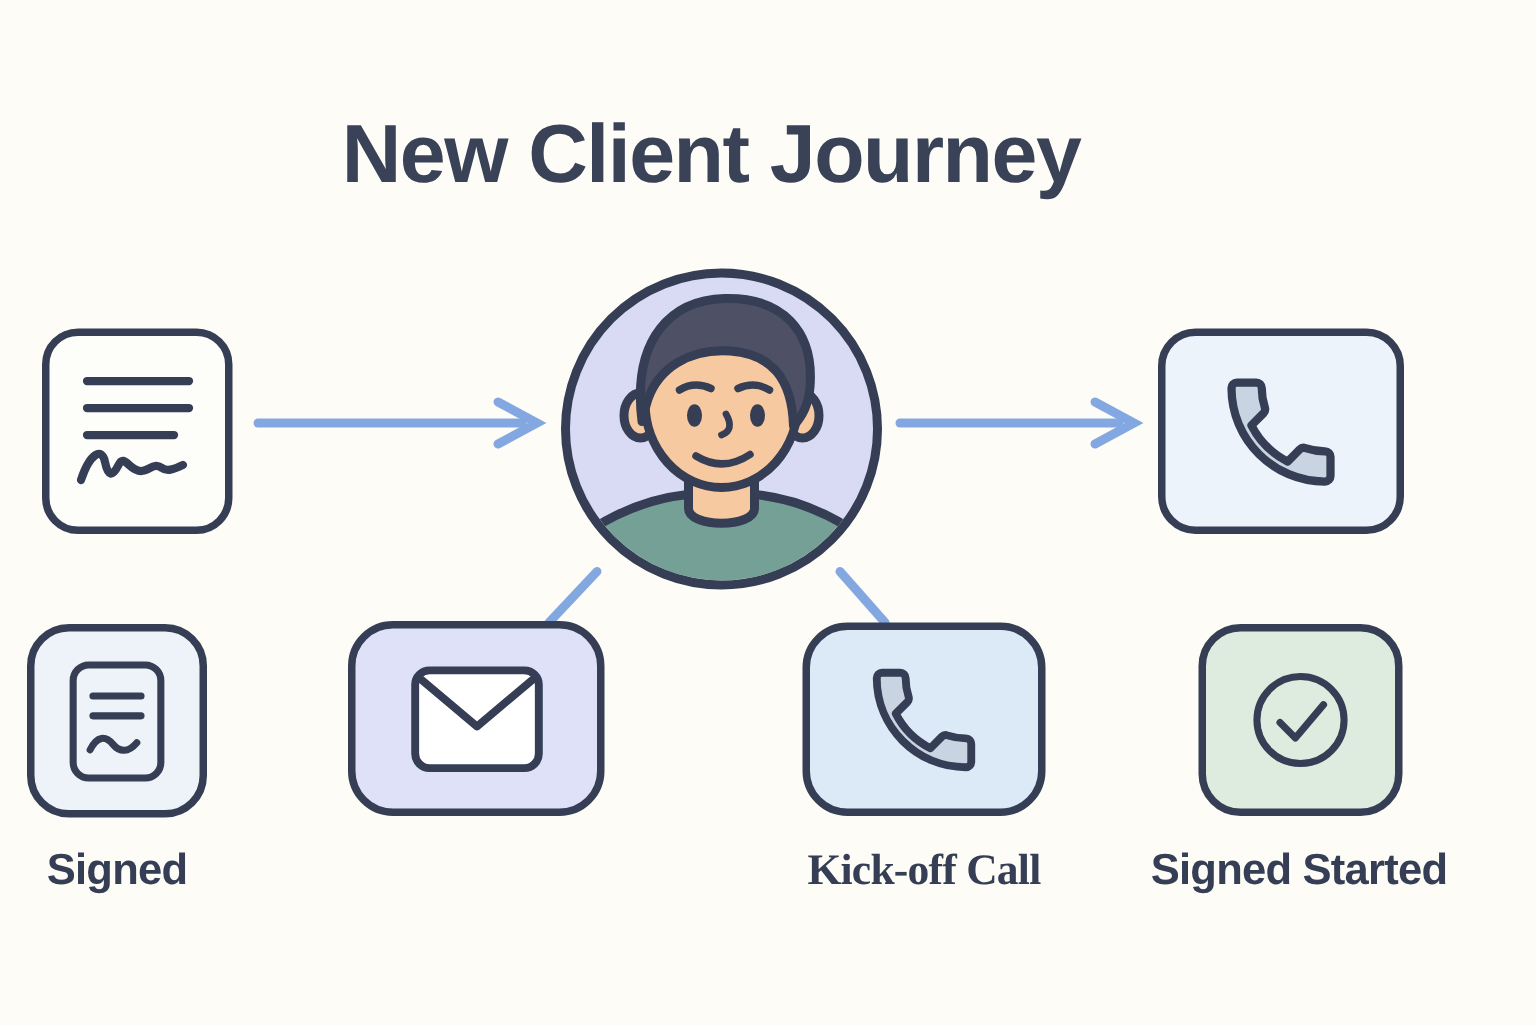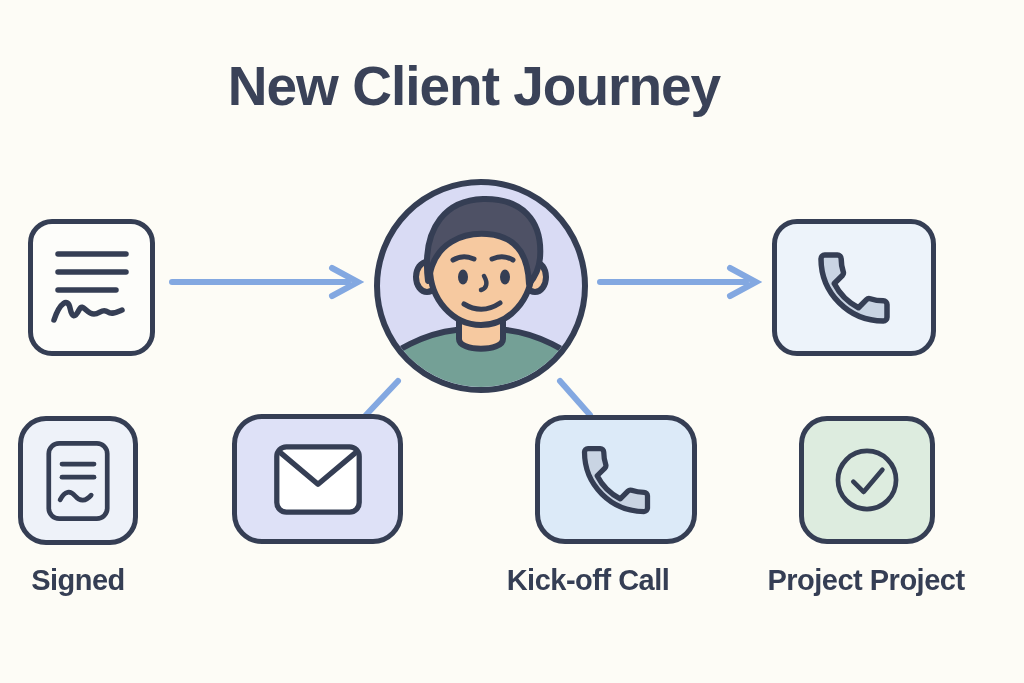--- a/index.html
+++ b/index.html
@@ -6,41 +6,41 @@
     --bg:#fdfcf6; --ink:#353e54; --title:#3a4258; --arrow:#83a8e1;
     --card-white:#fdfdfa; --card-blue-light:#edf3fa; --card-blue:#dceaf8;
     --card-lavender:#dee1f7; --card-mint:#ddecdf; --avatar-bg:#d9dbf4;
     --skin:#f6c9a0; --hair:#4e5165; --shirt:#74a096; --phone-fill:#c9d4e3;
   }
   *{margin:0;padding:0;box-sizing:border-box;}
   html,body{width:1024px;height:683px;overflow:hidden;}
   body{background:var(--bg);font-family:"Liberation Sans","DejaVu Sans",sans-serif;}
   .canvas{position:relative;width:1024px;height:683px;background:var(--bg);}
 
-  .title{position:absolute;left:0;top:54px;width:948px;text-align:center;
+  .title{position:absolute;left:0;top:70px;width:948px;text-align:center;
          font-size:55px;font-weight:700;letter-spacing:-1px;color:var(--title);}
 
   .card{position:absolute;border:5px solid var(--ink);display:flex;
         align-items:center;justify-content:center;}
   .card-contract{left:28px;top:219px;width:127px;height:137px;border-radius:24px;background:var(--card-white);}
   .card-phone-top{left:772px;top:219px;width:164px;height:137px;border-radius:25px;background:var(--card-blue-light);}
   .card-signed{left:18px;top:416px;width:120px;height:129px;border-radius:28px;background:#eef2f9;}
   .card-welcome{left:232px;top:414px;width:171px;height:130px;border-radius:30px;background:var(--card-lavender);}
   .card-kickoff{left:535px;top:415px;width:162px;height:129px;border-radius:30px;background:var(--card-blue);}
   .card-project{left:799px;top:416px;width:136px;height:128px;border-radius:28px;background:var(--card-mint);}
 
   .avatar{position:absolute;left:371px;top:176px;width:220px;height:220px;}
 
   .flow{position:absolute;left:0;top:0;width:1024px;height:683px;pointer-events:none;}
   .flow path, .flow line{stroke:var(--arrow);stroke-width:6;stroke-linecap:round;fill:none;}
 
   .label{position:absolute;top:564px;width:200px;text-align:center;
          font-size:29px;font-weight:700;letter-spacing:-0.5px;color:var(--ink);}
   .label-signed{left:-22px;} .label-welcome{left:217px;}
-  .label-kickoff{left:488px;} .label-project{left:766px;}
+  .label-kickoff{left:516px;font-family:Liberation Serif, serif;} .label-project{left:766px;}
 
   
   .s-ink{stroke:var(--ink);}
   .f-none{fill:none;} .f-white{fill:#ffffff;} .f-skin{fill:var(--skin);}
   .f-hair{fill:var(--hair);} .f-shirt{fill:var(--shirt);} .f-ink{fill:var(--ink);}
   .f-phone{fill:var(--phone-fill);} .f-avbg{fill:var(--avatar-bg);}
   svg .rnd{stroke-linecap:round;stroke-linejoin:round;}
 </style>
 </head>
 <body>
@@ -132,15 +132,15 @@
     <svg width="82" height="82" viewBox="0 0 96 96">
       <g class="s-ink f-none rnd" stroke-width="5.5">
         <circle cx="48" cy="48" r="34"></circle>
         <path d="M 32 50 L 44 62 L 66 36"></path>
       </g>
     </svg>
   </div>
 
   <div class="label label-signed">Signed</div>
   <div class="label label-kickoff">Kick-off Call</div>
-  <div class="label label-project">Project Project</div>
+  <div class="label label-project">Signed Started</div>
 
 </div>
 
 </body></html>

